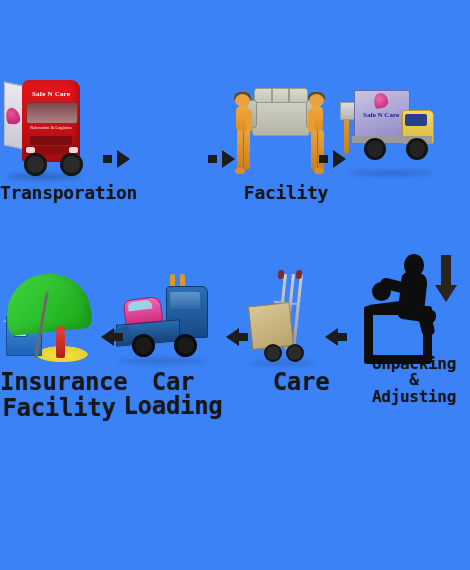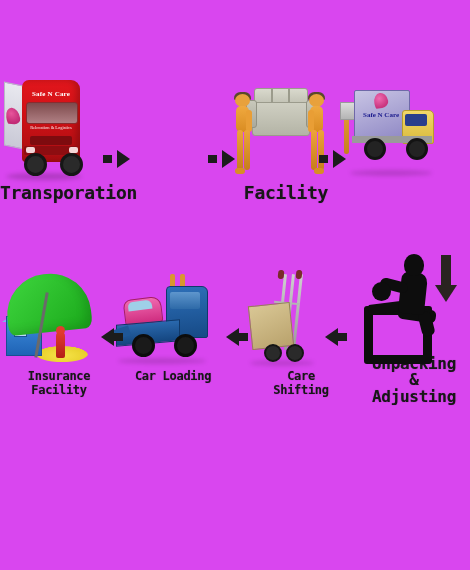--- a/index.html
+++ b/index.html
@@ -4,21 +4,21 @@
 <title>Moving Process Flow</title>
 <style>
   html,body{margin:0;padding:0;}
   body{
     width:470px;height:570px;
     background:#e6e6e6;
     font-family:"DejaVu Sans Mono", monospace;
     overflow:hidden;
     position:relative;
   }
-  .canvas{position:absolute;inset:0;background:#d946ef;}
+  .canvas{position:absolute;inset:0;background:#3b82f6;}
 
   
   .step{position:absolute;text-align:center;}
   .art{position:relative;margin:0 auto;}
   .label{
     font-family:"DejaVu Sans Mono", monospace;
     font-weight:700;
     color:#171717;
     letter-spacing:-0.3px;
     line-height:1.02;
@@ -152,21 +152,21 @@
   #s2{left:118px;top:80px;  width:114px;}
   #s3{left:232px;top:80px;  width:108px;}
   #s4{left:340px;top:80px;  width:130px;}
 
   #s5{left:0px;  top:268px; width:118px;}
   #s6{left:110px;top:268px; width:126px;}
   #s7{left:244px;top:268px; width:114px;}
   #s8{left:358px;top:252px; width:112px;}
 
   #s1 .label,#s2 .label,#s3 .label,#s4 .label{font-size:18px;margin-top:4px;}
-  #s5 .label,#s6 .label,#s7 .label{font-size:12px;margin-top:2px;}
+  #s5 .label,#s6 .label,#s7 .label{font-size:24px;margin-top:2px;}
   #s8 .label{font-size:16px;margin-top:0px;}
 
   
   #a1{left:117px;top:150px;} #a1t{left:103px;top:155px;}
   #a2{left:222px;top:150px;} #a2t{left:208px;top:155px;}
   #a3{left:333px;top:150px;} #a3t{left:319px;top:155px;}
   
   #adown{left:435px;top:285px;} #adownt{left:441px;top:255px;}
   
   #a4{left:325px;top:328px;} #a4t{left:338px;top:333px;}
@@ -292,21 +292,20 @@
         <div class="ht-rail" style="left:52px;"></div>
         <div class="ht-grip" style="left:34px;"></div>
         <div class="ht-grip" style="left:52px;"></div>
         <div class="ht-cross"></div>
         <div class="ht-box"></div>
         <div class="ht-wheel" style="left:20px;"></div>
         <div class="ht-wheel" style="left:42px;"></div>
       </div>
     </div>
     <div class="label">Care</div>
-    <div class="label">Shifting</div>
   </div>
 
   <div class="arrow-tail" id="a5t"></div>
   <div class="arrow left" id="a5"></div>
 
   <div class="step" id="s6">
     <div class="art">
       <div id="carcarrier">
         <div class="cc-shadow"></div>
         <div class="cc-stack" style="left:60px;"></div>

